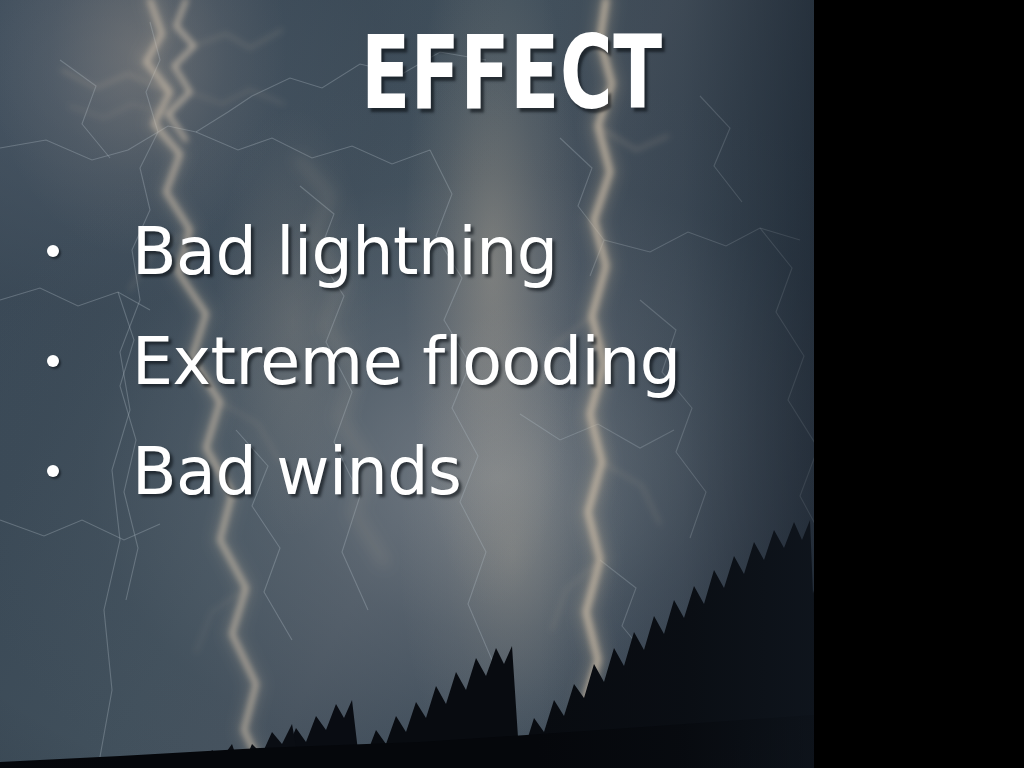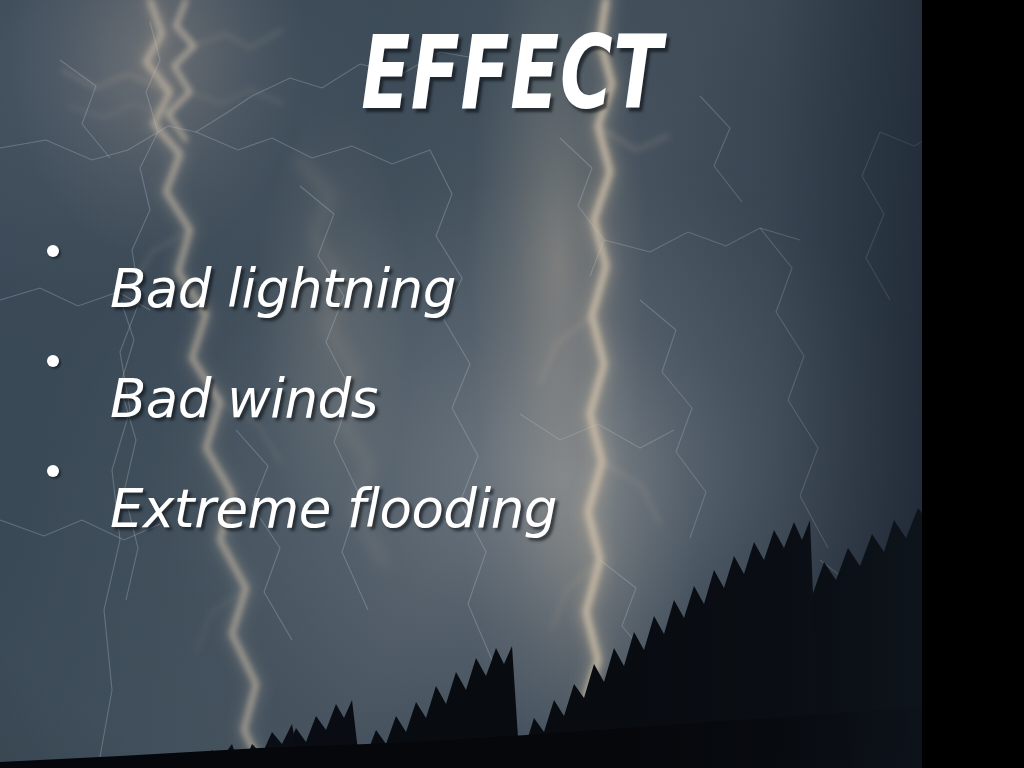--- a/index.html
+++ b/index.html
@@ -10,25 +10,24 @@
   }
   body {
     width: 1024px;
     height: 768px;
     overflow: hidden;
     font-family: "DejaVu Sans", sans-serif;
   }
 
   #slide {
     position: relative;
-    width: 922px;
+    width: 814px;
     height: 768px;
     overflow: hidden;
     background: #8b5cf6;
-    font-style: italic;
   }
 
   
   .bg-layer {
     position: absolute;
     inset: 0;
     pointer-events: none;
   }
 
   
@@ -134,32 +133,31 @@
     width: 12px;
     height: 12px;
     margin-top: -6px;
     border-radius: 50%;
     background: #ffffff;
     box-shadow: 2px 2px 2px rgba(10,14,20,0.55);
   }
 
   .bullet-text {
     position: absolute;
-    left: 110px;
+    left: 132px;
     top: 50%;
     transform: translateY(-50%);
     color: #ffffff;
     font-family: "DejaVu Sans", "Liberation Sans", sans-serif;
     font-weight: 400;
-    font-size: 53px;
+    font-size: 65px;
     line-height: 1.0;
     letter-spacing: -0.5px;
     text-shadow: 3px 3px 3px rgba(10,14,20,0.62);
     white-space: nowrap;
-    margin-top: 37px;
   }
 </style>
 </head>
 <body>
 
 <div id="slide">
 
   <div class="bg-layer" id="sky-base"></div>
   <div class="bg-layer" id="bolt-glow"></div>
 
@@ -269,21 +267,21 @@
 
   <div id="title">EFFECT</div>
 
   <ul id="bullets">
     <li class="bullet-row">
       <span class="bullet-dot"></span>
       <span class="bullet-text">Bad lightning</span>
     </li>
     <li class="bullet-row">
       <span class="bullet-dot"></span>
-      <span class="bullet-text">Bad winds</span>
+      <span class="bullet-text">Extreme flooding</span>
     </li>
     <li class="bullet-row">
       <span class="bullet-dot"></span>
-      <span class="bullet-text">Extreme flooding</span>
+      <span class="bullet-text">Bad winds</span>
     </li>
   </ul>
 
 </div>
 
 </body></html>

